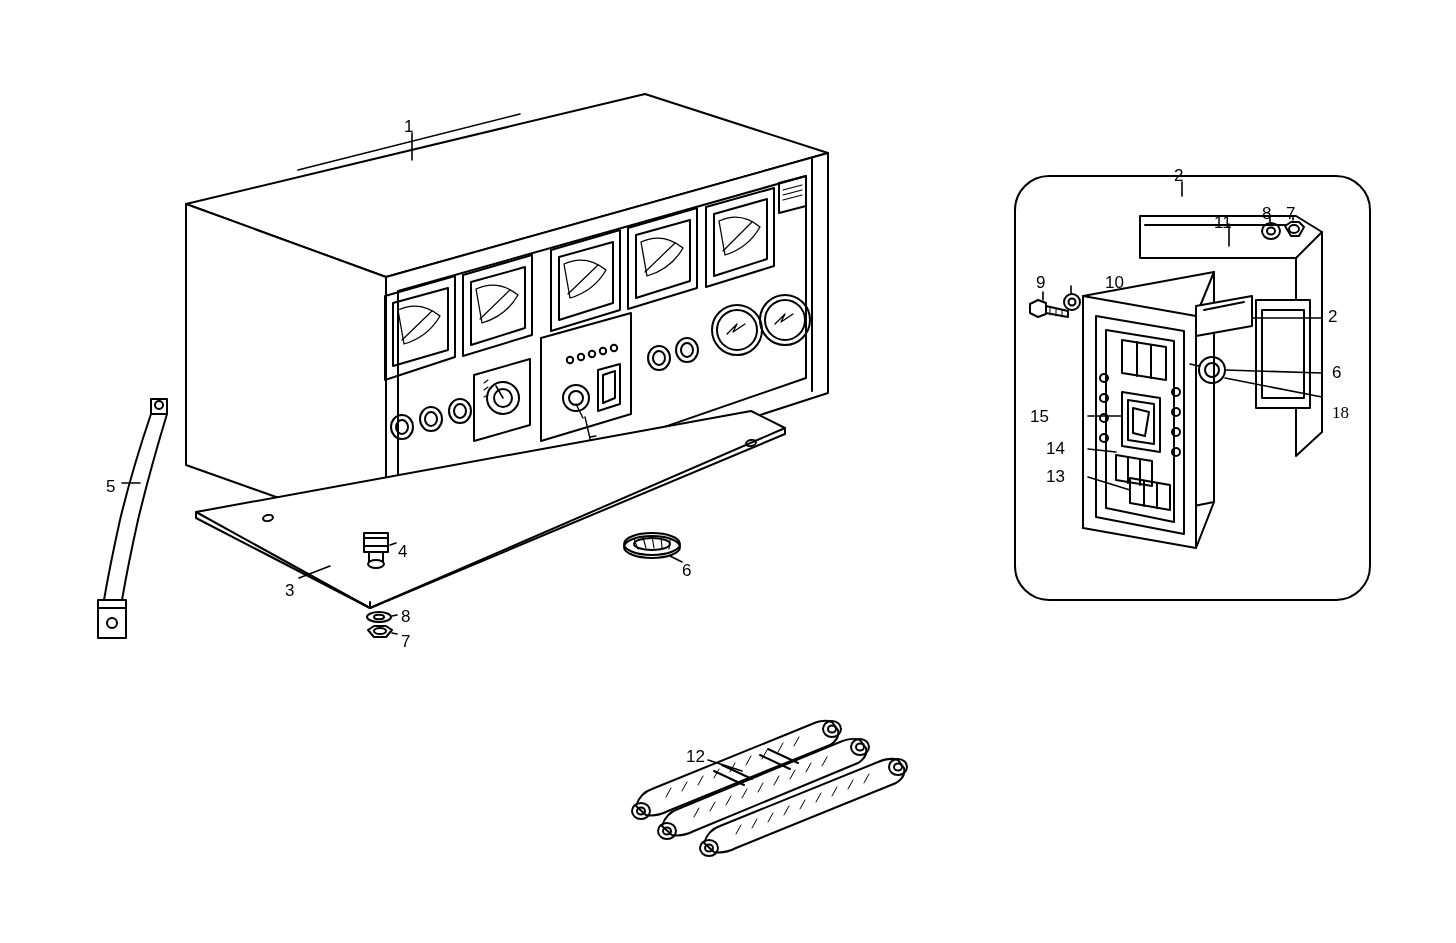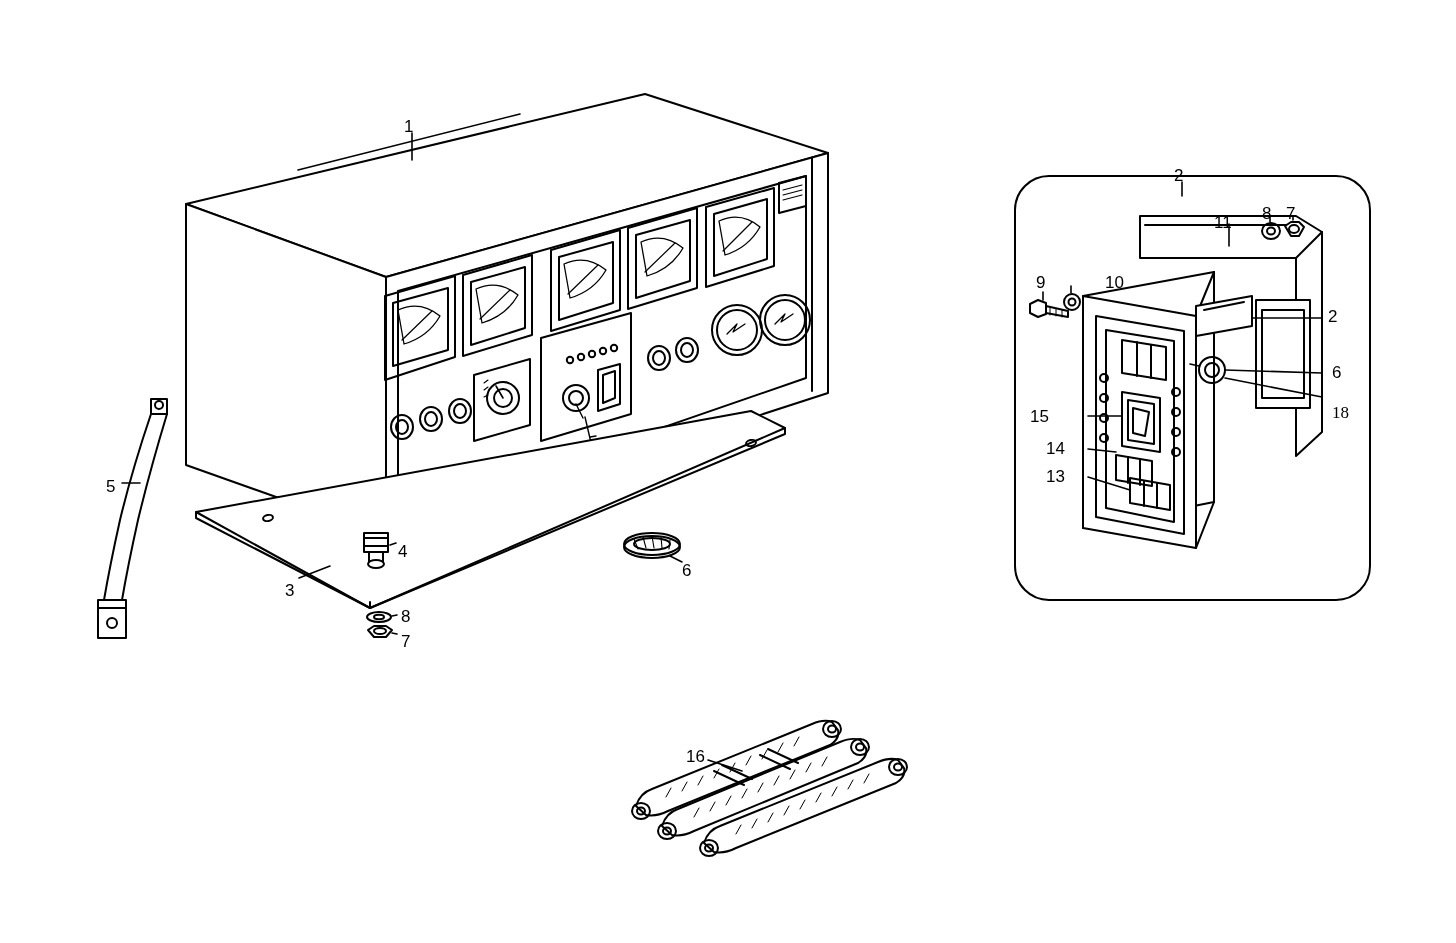--- a/index.html
+++ b/index.html
@@ -381,21 +381,21 @@
   <div class="callout" style="left:398px; top:543px;">4</div>
   <div class="callout" style="left:106px; top:478px;">5</div>
   <div class="callout" style="left:682px; top:562px;">6</div>
   <div class="callout" style="left:401px; top:633px;">7</div>
   <div class="callout" style="left:401px; top:608px;">8</div>
   <div class="callout" style="left:1286px; top:205px;">7</div>
   <div class="callout" style="left:1262px; top:205px;">8</div>
   <div class="callout" style="left:1036px; top:274px;">9</div>
   <div class="callout" style="left:1060px; top:274px;margin-left:45px;">10</div>
   <div class="callout" style="left:1214px; top:214px;">11</div>
-  <div class="callout" style="left:686px; top:748px;">16</div>
+  <div class="callout" style="left:686px; top:748px;">12</div>
   <div class="callout" style="left:1046px; top:468px;">13</div>
   <div class="callout" style="left:1046px; top:440px;">14</div>
   <div class="callout" style="left:1030px; top:408px;">15</div>
   <div class="callout" style="left:1328px; top:308px;">2</div>
   <div class="callout" style="left:1332px; top:364px;">6</div>
   <div class="callout" style="left:1332px; top:404px;font-family:Liberation Serif, serif;">18</div>
 
 </div>
 
 </body></html>

